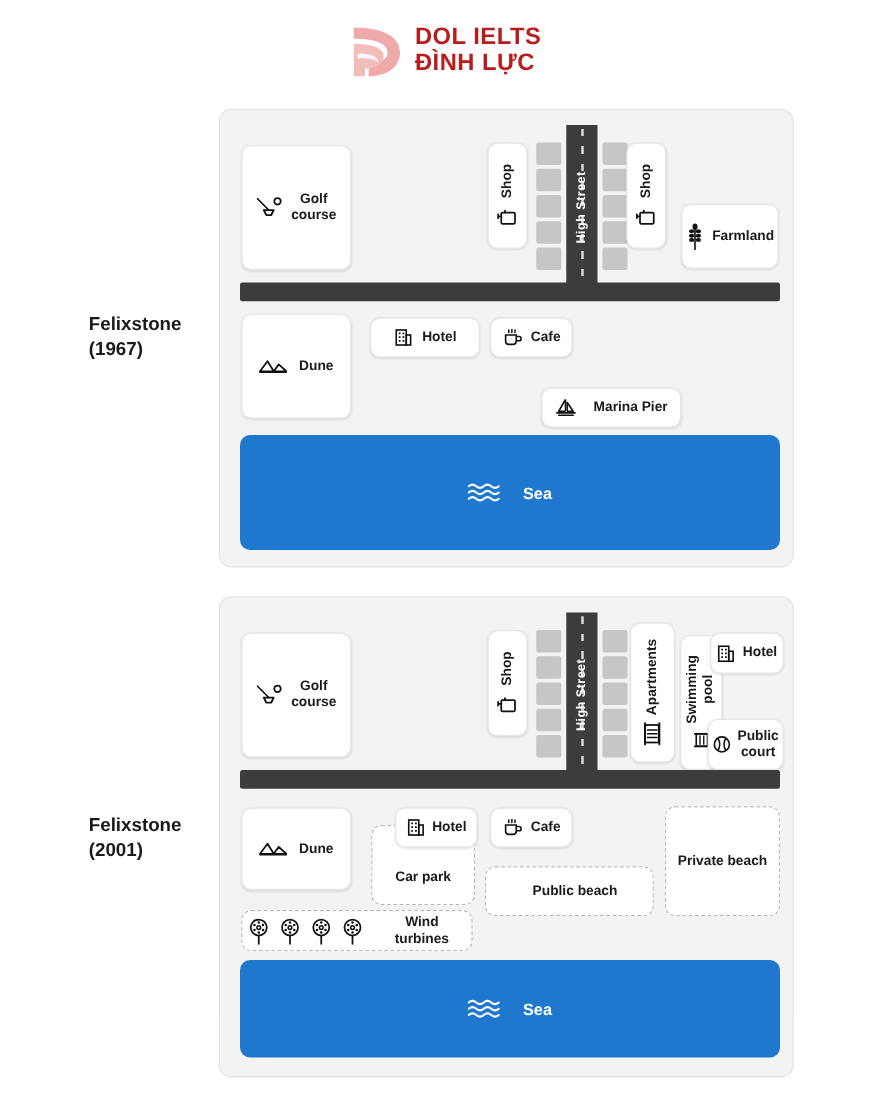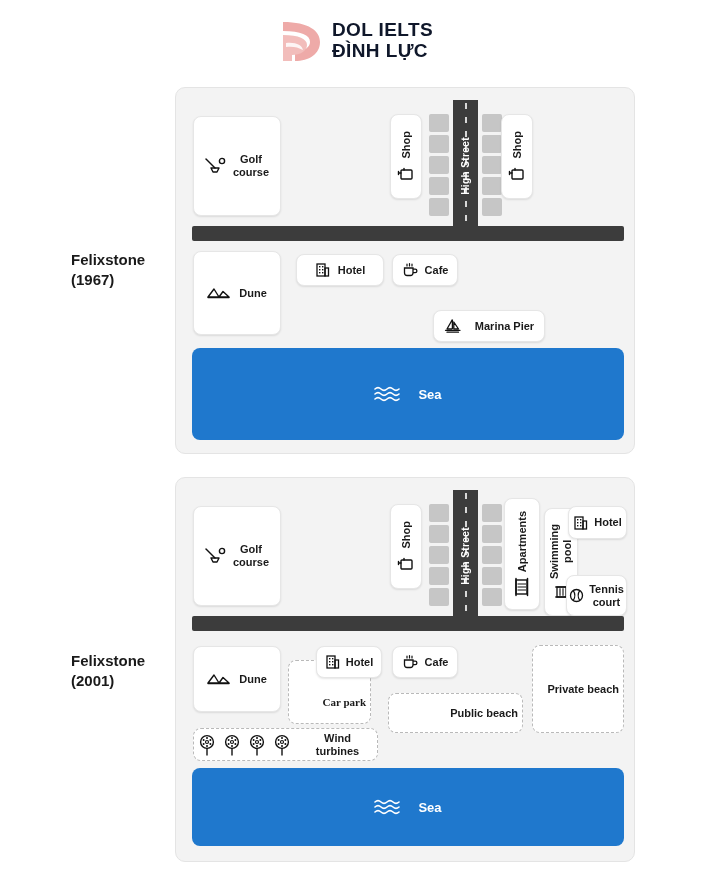--- a/index.html
+++ b/index.html
@@ -23,21 +23,21 @@
     width: 712px;
     display: flex;
     justify-content: center;
     align-items: center;
     gap: 9px;
   }
   .logo-mark { width: 44px; height: 46px; flex: 0 0 auto; }
   .logo-text {
     display: flex; flex-direction: column;
     line-height: 1.08;
-    color: #0f172a;
+    color: #b91c1c;
     font-weight: bold;
     font-size: 19px;
     letter-spacing: 0.4px;
   }
 
   
   .map-card {
     position: absolute;
     background: #f3f3f3;
     border: 1px solid #e4e4e4;
@@ -73,21 +73,20 @@
     font-weight: bold;
     color: #1a1a1a;
     text-align: center;
     line-height: 1.15;
     padding: 4px;
   }
   .box.dashed {
     border: 1px dashed #b9b9b9;
     box-shadow: none;
     background: #ffffff;
-    justify-content: flex-end;
   }
   .box.vertical {
     flex-direction: column-reverse;
     gap: 8px;
   }
   .box.vertical .lbl {
     writing-mode: vertical-rl;
     transform: rotate(180deg);
   }
   .ic { flex: 0 0 auto; display: block; }
@@ -208,20 +207,35 @@
 
     <div class="box vertical" style="left:325px; top:26px; width:32px; height:85px;">
       <svg class="ic" width="18" height="16" viewBox="0 0 18 16">
         <rect x="4" y="4" width="11" height="9" rx="1" stroke="#111" stroke-width="1.4" fill="none"></rect>
         <path d="M4 7 L1.5 7 M1.5 5.5 L1.5 8.5" stroke="#111" stroke-width="1.4" stroke-linecap="round"></path>
         <path d="M7 4 L7 2.5" stroke="#111" stroke-width="1.4" stroke-linecap="round"></path>
       </svg>
       <span class="lbl">Shop</span>
     </div>
 
+    <div class="box" style="left:369px; top:75px; width:78px; height:52px; gap:7px;">
+      <svg class="ic" width="14" height="24" viewBox="0 0 14 24">
+        <path d="M7 23 L7 7" stroke="#111" stroke-width="1.3"></path>
+        <g fill="#111">
+          <ellipse cx="4.3" cy="8" rx="2.1" ry="1.6"></ellipse>
+            <ellipse cx="9.7" cy="8" rx="2.1" ry="1.6"></ellipse>
+          <ellipse cx="4.3" cy="11.5" rx="2.1" ry="1.6"></ellipse>
+            <ellipse cx="9.7" cy="11.5" rx="2.1" ry="1.6"></ellipse>
+          <ellipse cx="4.3" cy="15" rx="2.1" ry="1.6"></ellipse>
+            <ellipse cx="9.7" cy="15" rx="2.1" ry="1.6"></ellipse>
+          <ellipse cx="7" cy="4.4" rx="2" ry="2.6"></ellipse>
+        </g>
+      </svg>
+      <span class="lbl">Farmland</span>
+    </div>
 
     <div class="road-h" style="left:16px; top:138px; width:432px; height:15px;"></div>
 
     <div class="box" style="left:17px; top:163px; width:88px; height:84px; gap:8px;">
       <svg class="ic" width="24" height="14" viewBox="0 0 24 14">
         <path d="M1 11 L7 3 L12 11 L16 5.5 L22 11 Z" stroke="#111" stroke-width="1.4" fill="none" stroke-linejoin="round"></path>
         <path d="M1 11.6 L22 11.6" stroke="#111" stroke-width="1.4" stroke-linecap="round"></path>
       </svg>
       <span class="lbl">Dune</span>
     </div>
@@ -349,35 +363,35 @@
           </g>
       </svg>
       <span class="lbl">Hotel</span>
     </div>
 
     <div class="box" style="left:390px; top:97px; width:61px; height:41px; gap:5px;">
       <svg class="ic" width="15" height="15" viewBox="0 0 15 15">
         <circle cx="7.5" cy="7.5" r="6" stroke="#111" stroke-width="1.3" fill="none"></circle>
         <path d="M4.2 2.4 Q7.5 7.5 4.2 12.6 M10.8 2.4 Q7.5 7.5 10.8 12.6" stroke="#111" stroke-width="1.2" fill="none"></path>
       </svg>
-      <span class="lbl" style="white-space:pre-line;">Tennis
+      <span class="lbl" style="white-space:pre-line;">Public
 court</span>
     </div>
 
     <div class="road-h" style="left:16px; top:138px; width:432px; height:15px;"></div>
 
     <div class="box" style="left:17px; top:168px; width:88px; height:66px; gap:8px;">
       <svg class="ic" width="24" height="14" viewBox="0 0 24 14">
         <path d="M1 11 L7 3 L12 11 L16 5.5 L22 11 Z" stroke="#111" stroke-width="1.4" fill="none" stroke-linejoin="round"></path>
         <path d="M1 11.6 L22 11.6" stroke="#111" stroke-width="1.4" stroke-linecap="round"></path>
       </svg>
       <span class="lbl">Dune</span>
     </div>
 
-    <div class="box dashed" style="left:112px; top:182px; width:83px; height:64px; align-items:flex-end; padding-bottom:14px;font-family:Liberation Serif, serif;">
+    <div class="box dashed" style="left:121px; top:182px; width:83px; height:64px; align-items:flex-end; padding-bottom:14px;">
       <span class="lbl">Car park</span>
     </div>
 
     <div class="box" style="left:140px; top:168px; width:66px; height:32px; gap:6px; z-index:4;">
       <svg class="ic" width="15" height="16" viewBox="0 0 15 16">
         <rect x="2" y="2" width="8" height="12" stroke="#111" stroke-width="1.3" fill="none"></rect>
         <rect x="10" y="6" width="3.5" height="8" stroke="#111" stroke-width="1.3" fill="none"></rect>
         <g fill="#111">
             <rect x="4" y="4" width="1.4" height="1.4"></rect>
             <rect x="7" y="4" width="1.4" height="1.4"></rect>

